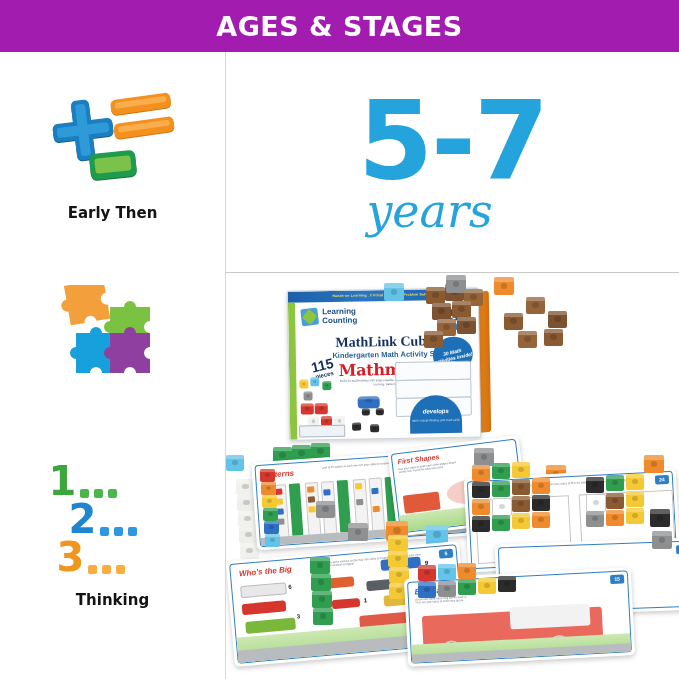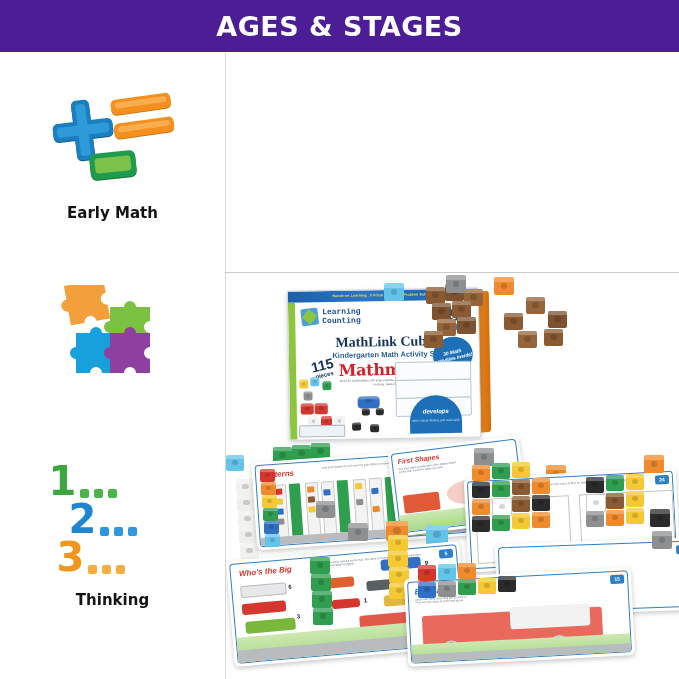--- a/index.html
+++ b/index.html
@@ -9,21 +9,21 @@
     background:#ffffff;
     font-family:"Liberation Sans", sans-serif;
     overflow:hidden;
     position:relative;
   }
   #root{width:679px;height:679px;position:relative;}
 
   
   .header{
     position:absolute;left:0;top:0;width:679px;height:52px;
-    background:#4c1d95;
+    background:#a21caf;
     display:flex;align-items:center;justify-content:center;
   }
   .header-title{
     color:#ffffff;
     font-size:27px;
     font-weight:bold;
     letter-spacing:.5px;
     font-family:"DejaVu Sans", sans-serif;
     white-space:nowrap;
   }
@@ -135,21 +135,21 @@
     text-align:center;line-height:11px;font-weight:bold;letter-spacing:.2px;}
   .pb-greenbar{position:absolute;left:0;top:11px;width:7px;height:137px;
     background:#8cc63e;}
   .pb-logo{position:absolute;left:13px;top:16px;display:flex;align-items:center;}
   .pb-logo-cube{width:17px;height:17px;background:#4a9fd8;border-radius:2px;
     position:relative;transform:rotate(-6deg);}
   .pb-logo-cube:after{content:"";position:absolute;left:3px;top:3px;
     width:11px;height:11px;background:#8cc63e;transform:rotate(45deg);
     border-radius:1px;}
   .pb-logo-text{margin-left:4px;color:#1b4f8a;font-size:8px;font-weight:bold;
-    line-height:9px;font-family:Liberation Mono, monospace;}
+    line-height:9px;font-family:Liberation Sans, sans-serif;}
   .pb-ages{position:absolute;right:7px;top:13px;text-align:center;}
   .pb-ages .a{color:#6b8f2e;font-size:6px;font-weight:bold;line-height:6px;}
   .pb-ages .n{color:#1b4f8a;font-size:17px;font-weight:bold;line-height:15px;}
   .pb-stem{display:flex;margin-top:1px;}
   .pb-stem i{width:6px;height:6px;display:block;}
   .pb-title{position:absolute;left:14px;top:44px;width:168px;text-align:center;
     color:#13315c;font-size:14px;font-weight:bold;line-height:15px;
     font-family:"Liberation Serif",serif;}
   .pb-sub{position:absolute;left:14px;top:60px;width:168px;text-align:center;
     color:#2c5f96;font-size:7.5px;font-weight:bold;}
@@ -234,21 +234,21 @@
               <div class="hl"></div>
             </div>
           <div class="eqbar two">
               <div class="hl"></div>
             </div>
         </div>
         <div class="em-minus">
             <div class="hl"></div>
           </div>
       </div>
-      <div class="feature-label">Early Math</div>
+      <div class="feature-label">Early Then</div>
     </div>
 
     <div class="feature" style="margin-top:38px;">
       <div class="feature-icon pz-wrap">
         <svg width="130" height="120" viewBox="0 0 130 120">
 
           <g transform="translate(10,2) rotate(-10)">
             <path d="M6,0 h14 a6,6 0 1,1 12,0 h14 v14 a6,6 0 1,0 0,12 v14 h-14 a6,6 0 1,0 -12,0 h-14 v-14 a6,6 0 1,1 0,-12 z" fill="#f3a03c"></path>
           </g>
 
@@ -292,20 +292,24 @@
             <div class="ct-dot" style="background:#f8ad3f;"></div>
             <div class="ct-dot" style="background:#f8ad3f;"></div>
           </div>
         </div>
       </div>
       <div class="feature-label">Thinking</div>
     </div>
 
   </div>
 
+  <div class="age-panel">
+    <div class="age-range">5-7</div>
+    <div class="age-unit">years</div>
+  </div>
 
   <div class="photo">
 
     <div class="prodbox">
       <div class="pb-spine"></div>
       <div class="pb-face">
 
         <div class="pb-topstrip">
           <span>Hands-on Learning  .  Critical Thinking  .  Problem Solving</span>
         </div>

